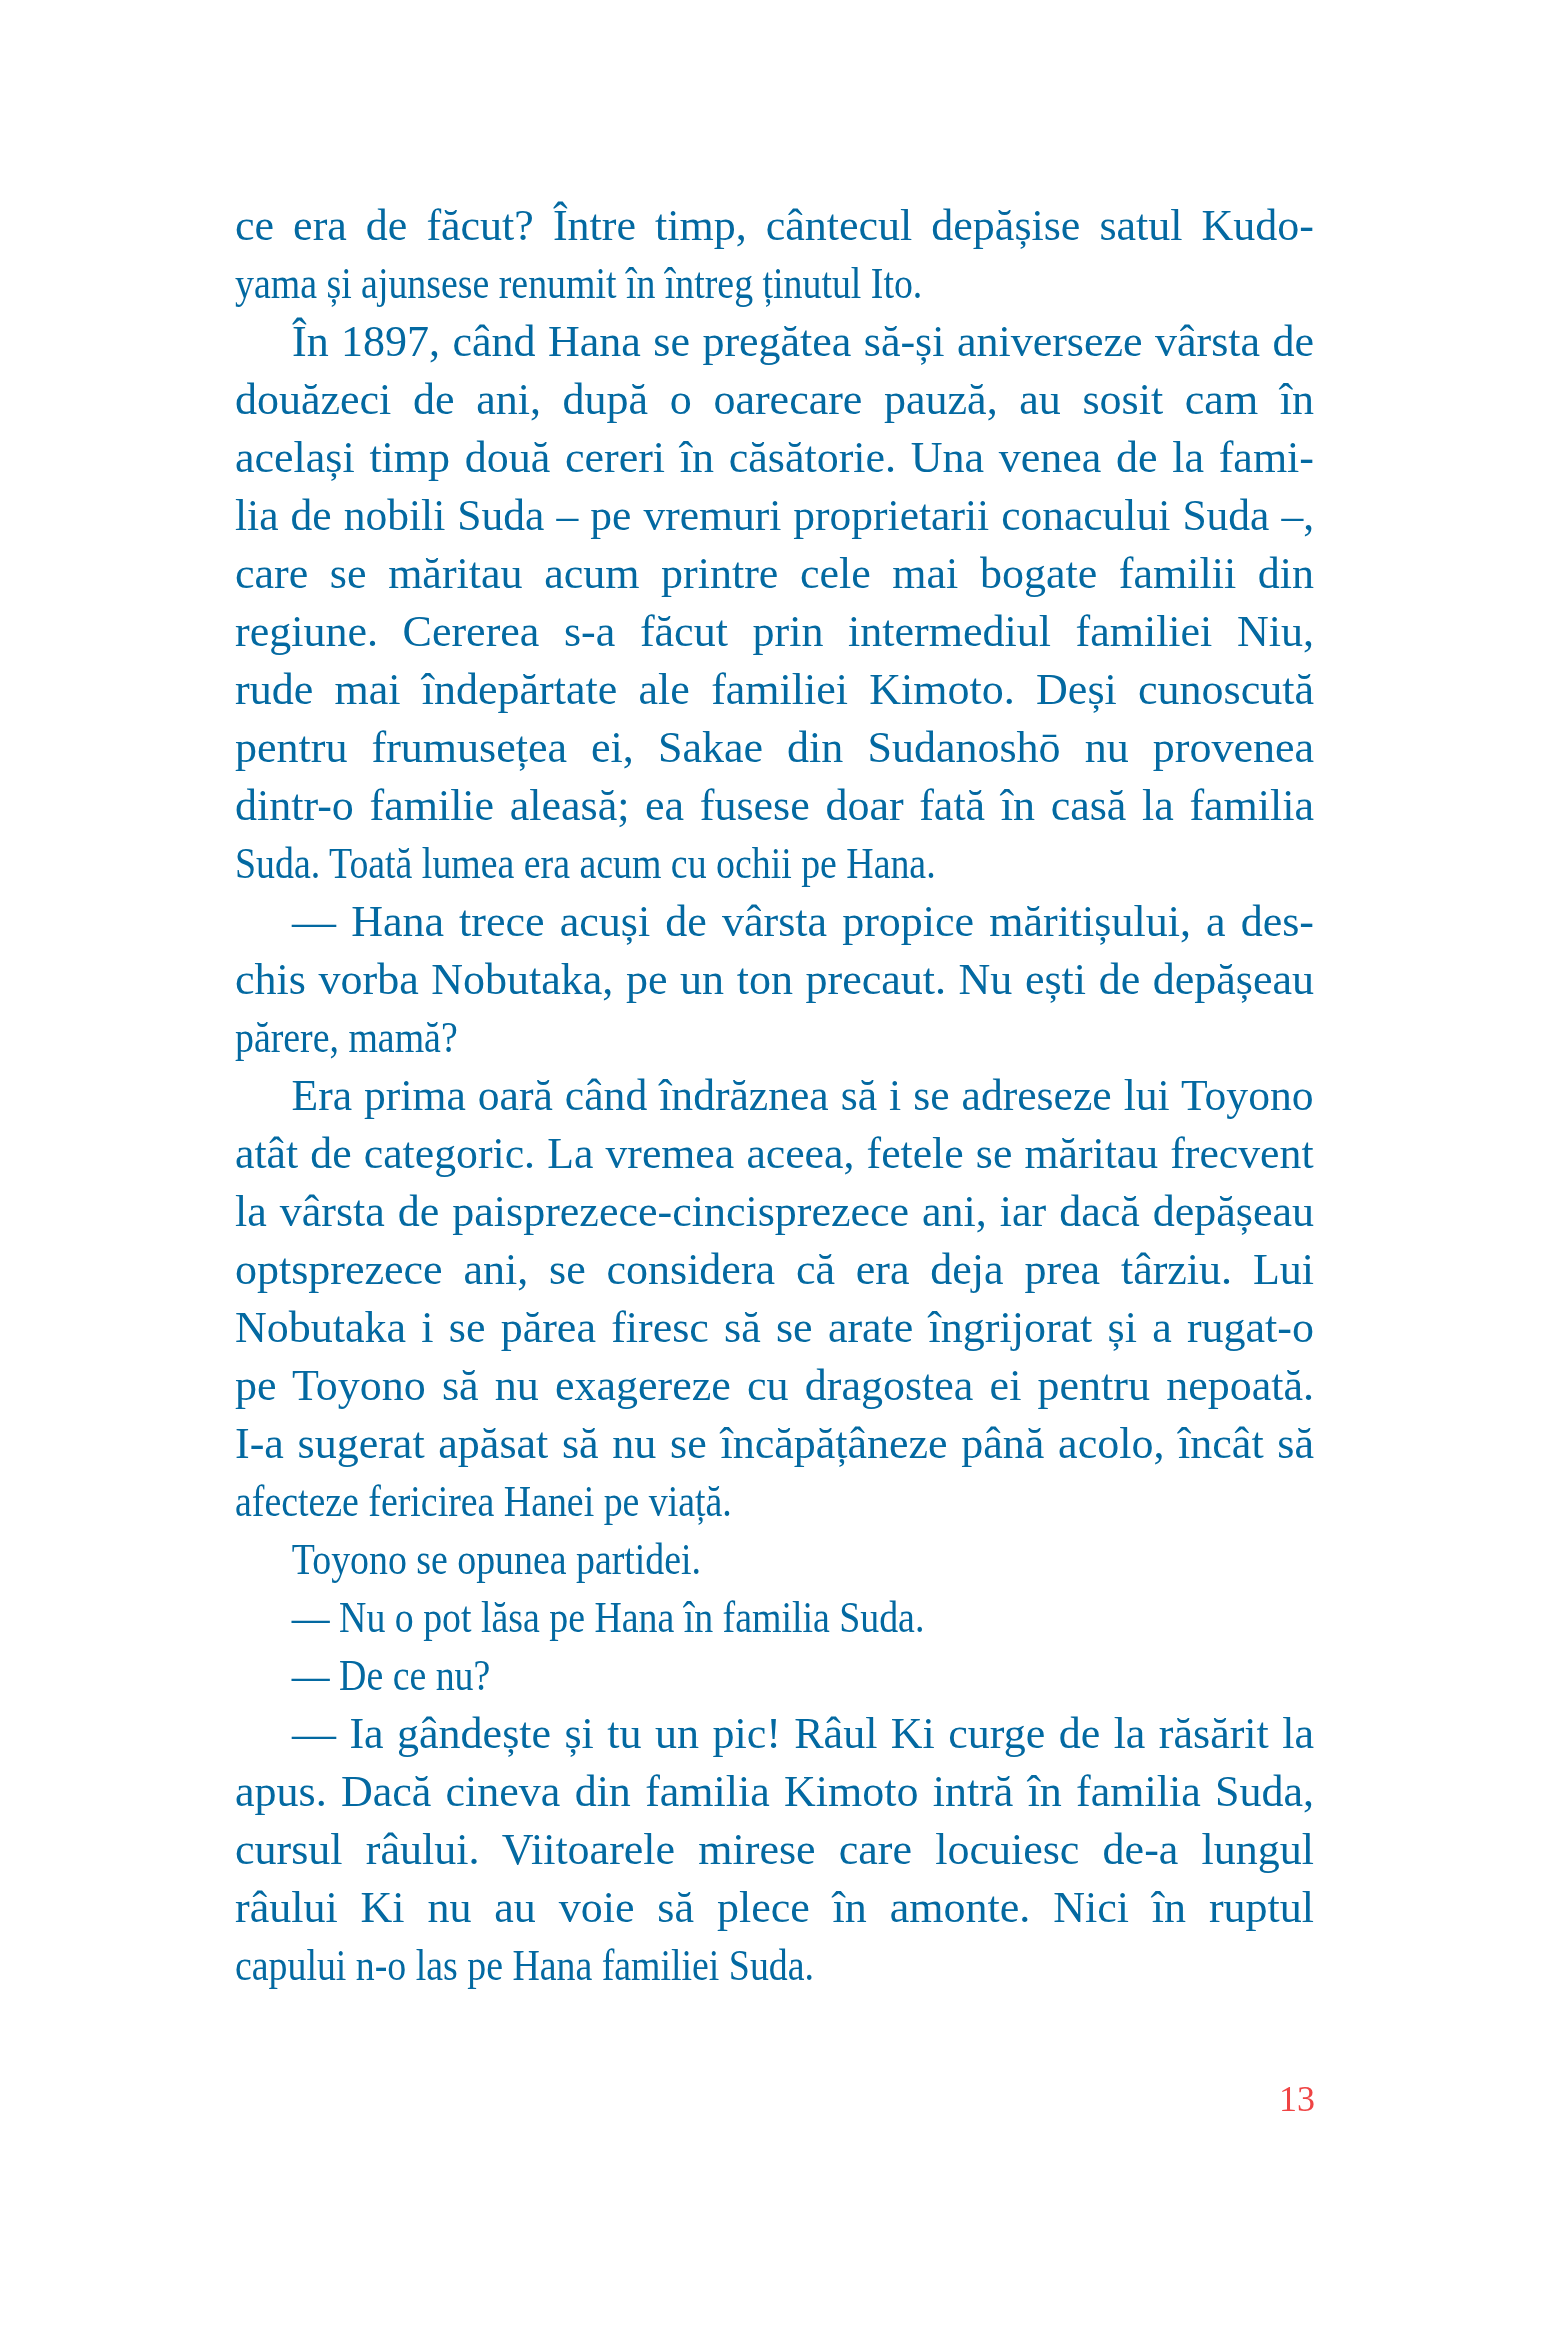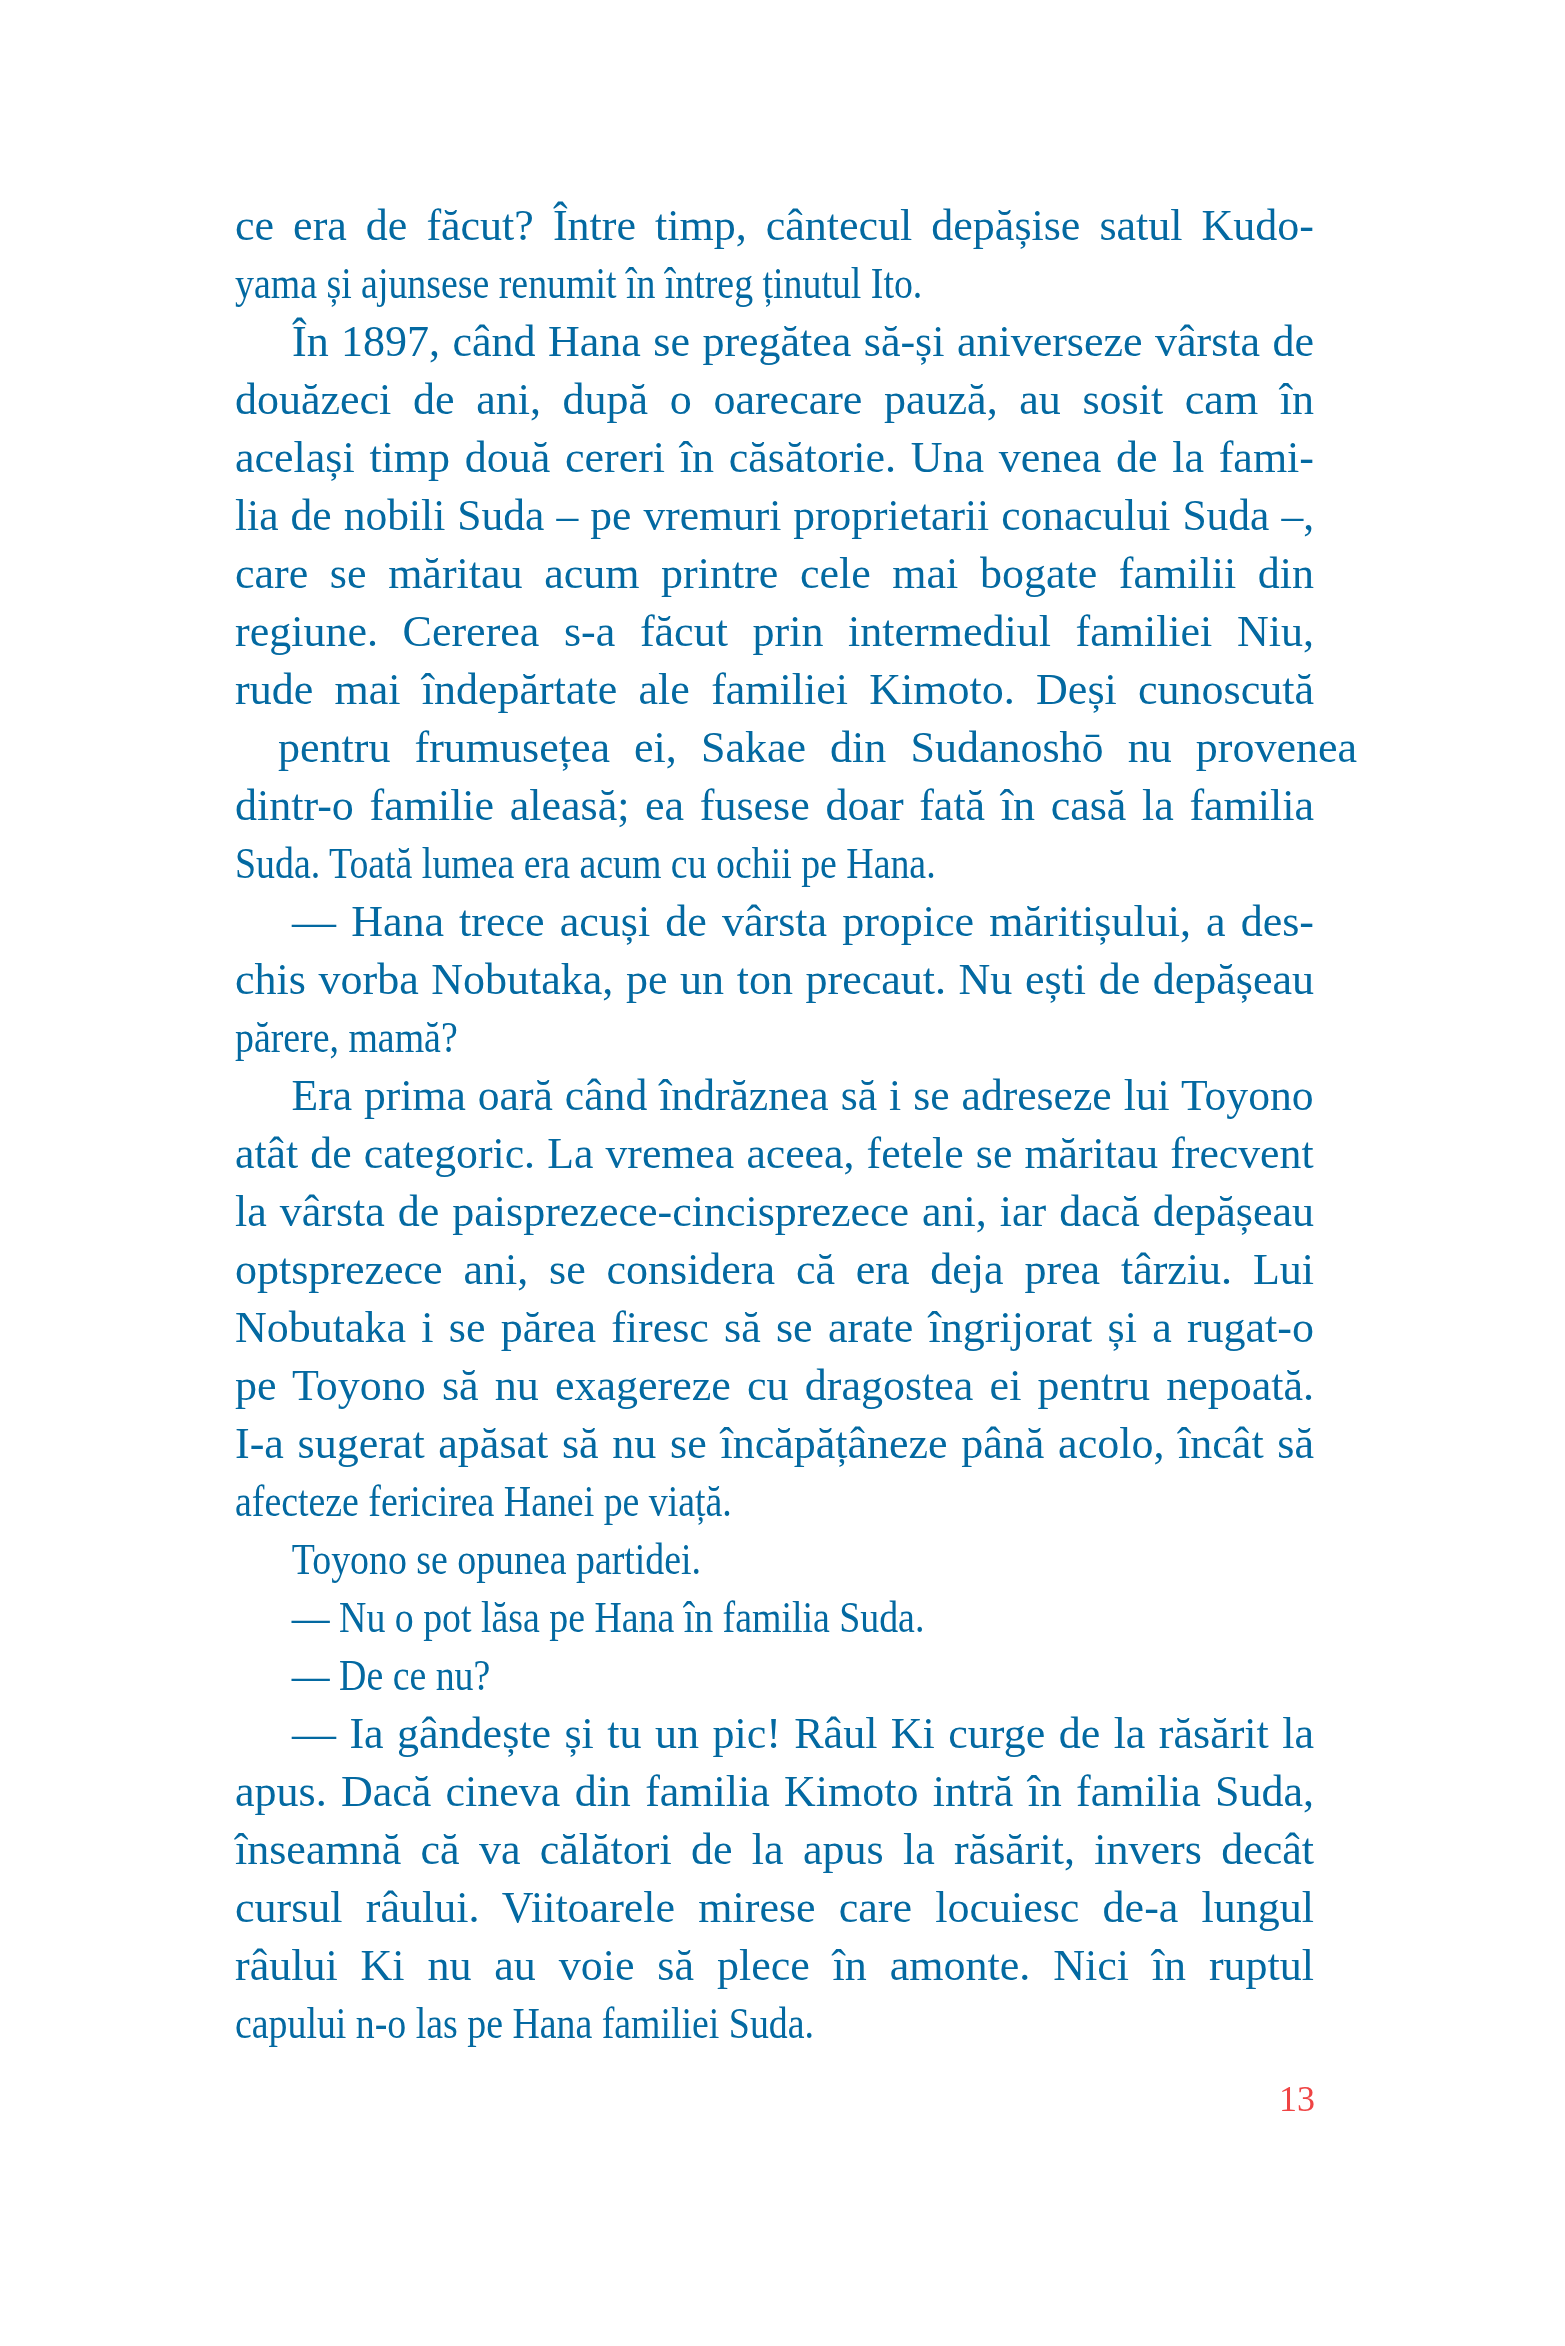--- a/index.html
+++ b/index.html
@@ -35,39 +35,38 @@
   <div class="text-block" id="text-block">
       <span class="line justify" style="width: 1079px; box-sizing: border-box;">ce era de făcut? Între timp, cântecul depășise satul Kudo-</span>
       <span class="line" style="transform: scaleX(0.86);">yama și ajunsese renumit în întreg ținutul Ito.</span>
       <span class="line indent justify" style="width: 1079px; box-sizing: border-box;">În 1897, când Hana se pregătea să-și aniverseze vârsta de</span>
       <span class="line justify" style="width: 1079px; box-sizing: border-box;">douăzeci de ani, după o oarecare pauză, au sosit cam în</span>
       <span class="line justify" style="width: 1079px; box-sizing: border-box;">același timp două cereri în căsătorie. Una venea de la fami-</span>
       <span class="line justify" style="width: 1091px; transform: scaleX(0.989141); box-sizing: border-box;">lia de nobili Suda – pe vremuri proprietarii conacului Suda –,</span>
       <span class="line justify" style="width: 1079px; box-sizing: border-box;">care se măritau acum printre cele mai bogate familii din</span>
       <span class="line justify" style="width: 1079px; box-sizing: border-box;">regiune. Cererea s-a făcut prin intermediul familiei Niu,</span>
       <span class="line justify" style="width: 1079px; box-sizing: border-box;">rude mai îndepărtate ale familiei Kimoto. Deși cunoscută</span>
-      <span class="line justify" style="width: 1079px; box-sizing: border-box; margin-left: 43px;">pentru frumusețea ei, Sakae din Sudanoshō nu provenea</span>
+      <span class="line justify" style="width: 1079px; box-sizing: border-box;">pentru frumusețea ei, Sakae din Sudanoshō nu provenea</span>
       <span class="line justify" style="width: 1079px; box-sizing: border-box;">dintr-o familie aleasă; ea fusese doar fată în casă la familia</span>
       <span class="line" style="transform: scaleX(0.86);">Suda. Toată lumea era acum cu ochii pe Hana.</span>
       <span class="line indent justify" style="width: 1079px; box-sizing: border-box;">— Hana trece acuși de vârsta propice măritișului, a des-</span>
       <span class="line justify" style="width: 1079px; box-sizing: border-box;">chis vorba Nobutaka, pe un ton precaut. Nu ești de depășeau</span>
       <span class="line" style="transform: scaleX(0.86);">părere, mamă?</span>
       <span class="line indent justify" style="width: 1088px; transform: scaleX(0.991366); padding-left: 57px; box-sizing: border-box;">Era prima oară când îndrăznea să i se adreseze lui Toyono</span>
       <span class="line justify" style="width: 1085px; transform: scaleX(0.994046); box-sizing: border-box;">atât de categoric. La vremea aceea, fetele se măritau frecvent</span>
       <span class="line justify" style="width: 1079px; box-sizing: border-box;">la vârsta de paisprezece-cincisprezece ani, iar dacă depășeau</span>
       <span class="line justify" style="width: 1079px; box-sizing: border-box;">optsprezece ani, se considera că era deja prea târziu. Lui</span>
       <span class="line justify" style="width: 1079px; box-sizing: border-box;">Nobutaka i se părea firesc să se arate îngrijorat și a rugat-o</span>
       <span class="line justify" style="width: 1079px; box-sizing: border-box;">pe Toyono să nu exagereze cu dragostea ei pentru nepoată.</span>
       <span class="line justify" style="width: 1079px; box-sizing: border-box;">I-a sugerat apăsat să nu se încăpățâneze până acolo, încât să</span>
       <span class="line" style="transform: scaleX(0.86);">afecteze fericirea Hanei pe viață.</span>
       <span class="line indent" style="transform: scaleX(0.86); padding-left: 66px;">Toyono se opunea partidei.</span>
       <span class="line indent" style="transform: scaleX(0.86); padding-left: 66px;">— Nu o pot lăsa pe Hana în familia Suda.</span>
       <span class="line indent" style="transform: scaleX(0.86); padding-left: 66px;">— De ce nu?</span>
       <span class="line indent justify" style="width: 1079px; box-sizing: border-box;">— Ia gândește și tu un pic! Râul Ki curge de la răsărit la</span>
       <span class="line justify" style="width: 1079px; box-sizing: border-box;">apus. Dacă cineva din familia Kimoto intră în familia Suda,</span>
-      <span class="line justify" style="width: 1079px; box-sizing: border-box;">înseamnă că va călători de la apus la răsărit, invers decât</span>
       <span class="line justify" style="width: 1079px; box-sizing: border-box;">cursul râului. Viitoarele mirese care locuiesc de-a lungul</span>
       <span class="line justify" style="width: 1079px; box-sizing: border-box;">râului Ki nu au voie să plece în amonte. Nici în ruptul</span>
       <span class="line" style="transform: scaleX(0.86);">capului n-o las pe Hana familiei Suda.</span>
     </div>
   <div class="page-number">13</div>
 </div>
 
 
 </body></html>

